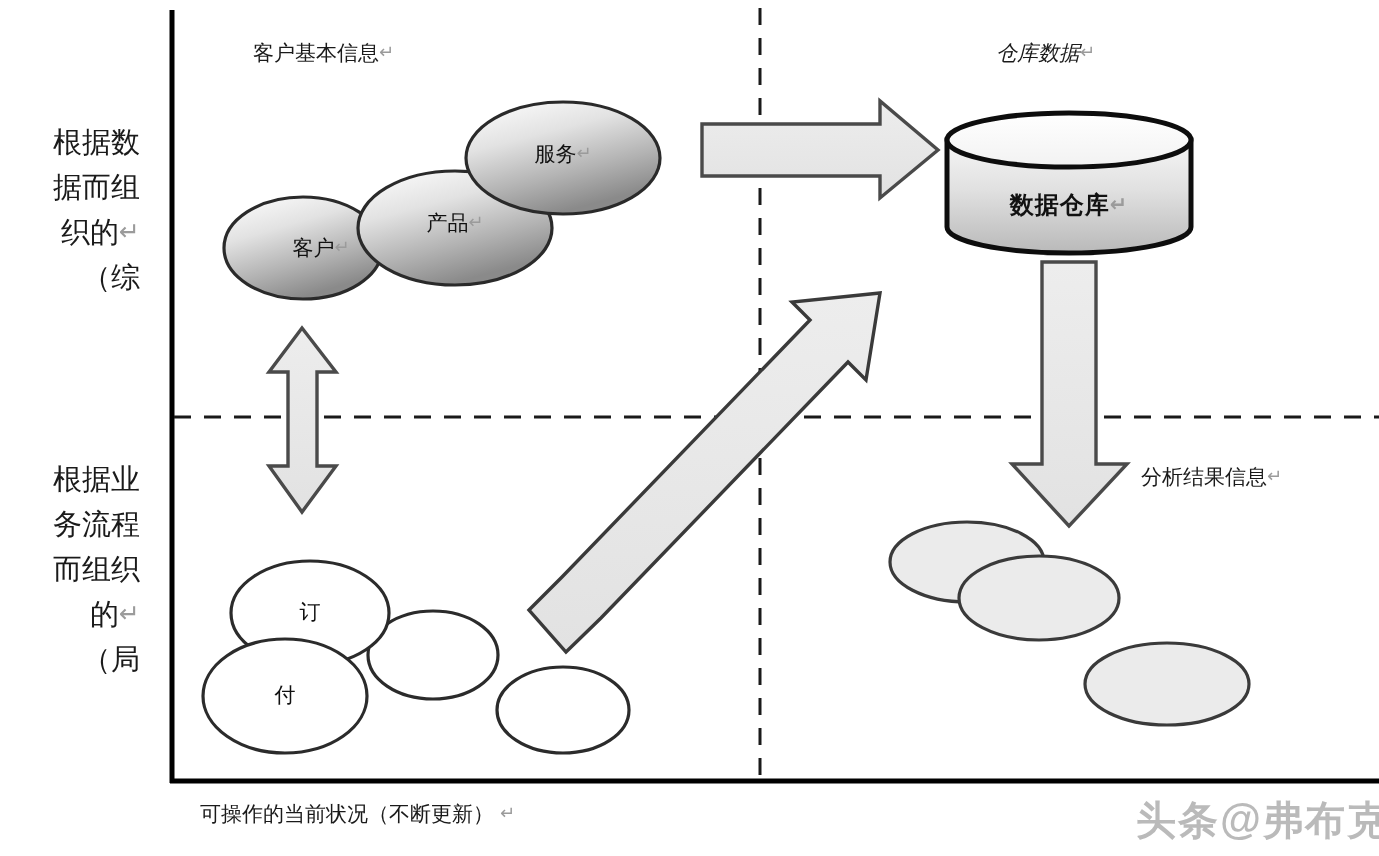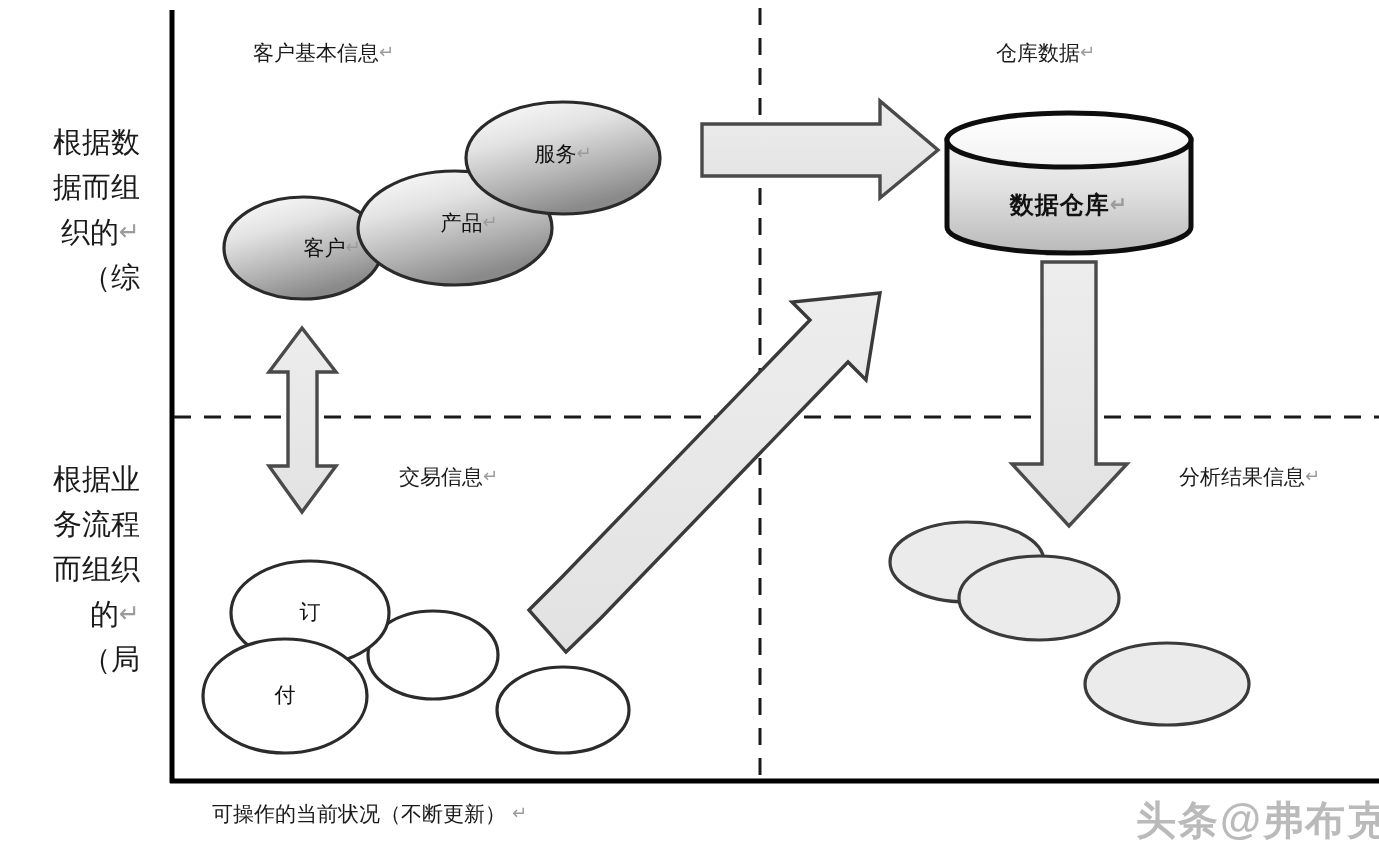--- a/index.html
+++ b/index.html
@@ -162,50 +162,47 @@
     <div>务流程</div>
     <div>而组织</div>
     <div><span>的</span><span class="cr">↵</span></div>
     <div>（局</div>
   </div>
 
   <div class="lbl" style="left:253px; top:39px;">
     <span>客户基本信息</span><span class="cr">↵</span>
   </div>
 
-  <div class="lbl" style="left:996px; top:39px;">
+  <div class="lbl" style="left:996px; top:39px;font-style:italic;">
     <span>仓库数据</span><span class="cr">↵</span>
   </div>
 
-  <div class="lbl" style="left:399px; top:463px;">
-    <span>交易信息</span><span class="cr">↵</span>
-  </div>
-
-  <div class="lbl" style="left:1141px; top:463px;margin-left:38px;">
+
+  <div class="lbl" style="left:1141px; top:463px;">
     <span>分析结果信息</span><span class="cr">↵</span>
   </div>
 
-  <div class="shape-lbl" style="left:220px; top:234px; width:160px;padding-left:32px;">
+  <div class="shape-lbl" style="left:209px; top:234px; width:160px;padding-left:32px;">
     <span>客户</span><span class="cr">↵</span>
   </div>
-  <div class="shape-lbl" style="left:389px; top:209px; width:160px;font-family:Liberation Serif, serif;">
+  <div class="shape-lbl" style="left:375px; top:209px; width:160px;font-family:Liberation Serif, serif;">
     <span>产品</span><span class="cr">↵</span>
   </div>
   <div class="shape-lbl" style="left:483px; top:140px; width:160px;">
     <span>服务</span><span class="cr">↵</span>
   </div>
 
   <div class="shape-lbl bold" style="left:969px; top:189px; width:200px;">
     <span>数据仓库</span><span class="cr">↵</span>
   </div>
 
   <div class="shape-lbl" style="left:260px; top:598px; width:100px;">订</div>
   <div class="shape-lbl" style="left:235px; top:681px; width:100px;">付</div>
 
-  <div class="lbl" style="left:200px; top:800px;margin-left:12px;">
+  <div class="lbl" style="left:200px; top:800px;">
     <span>可操作的当前状况（不断更新）</span><span class="cr" style="margin-left:6px;">↵</span>
   </div>
 
 
   <div class="watermark" style="left:1136px; top:793px;">
     <span>头条</span><span class="wm-at">@</span><span>弗布克</span>
   </div>
 
 </div>
 

